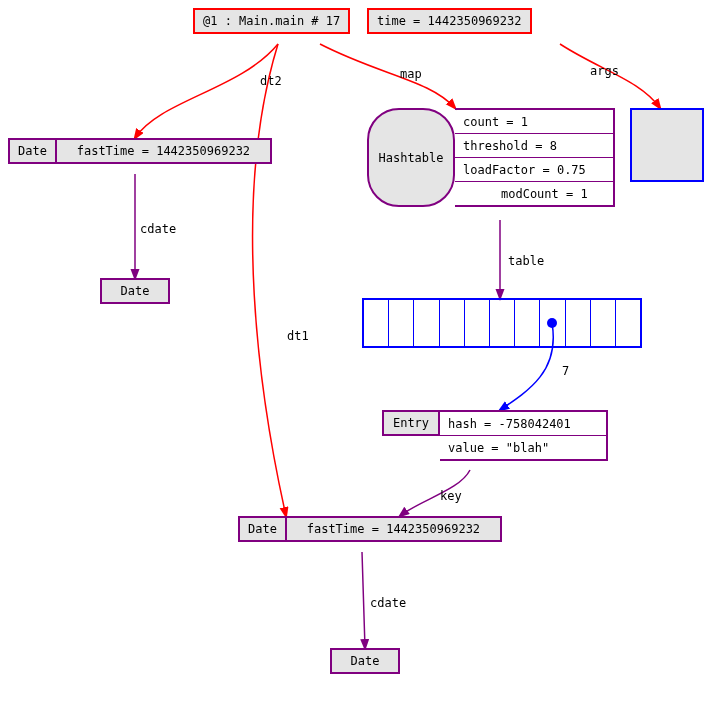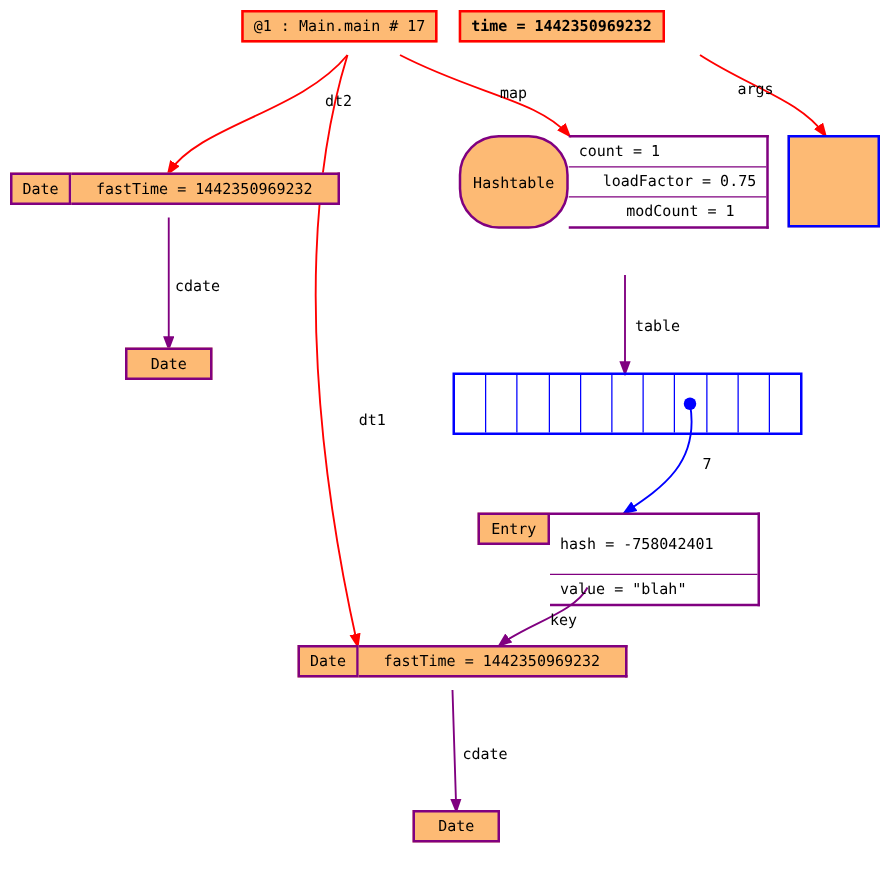--- a/index.html
+++ b/index.html
@@ -23,21 +23,21 @@
       position: absolute;
       display: flex;
       align-items: stretch;
     }
     .box {
       border: 2px solid;
       display: flex;
       align-items: center;
       justify-content: center;
       padding: 4px 8px;
-      background: #fdba74;
+      background: #e5e5e5;
     }
     .box-red { border-color: red; }
     .box-purple { border-color: purple; justify-content: center; }
     .box-blue { border-color: blue; }
 
     .label-text {
       font-size: 12px;
       color: black;
     }
   </style>
@@ -86,21 +86,21 @@
   <path d="M 362 552 L 365 648" stroke="purple" fill="none" stroke-width="1.5" marker-end="url(#arrowPurple)"></path>
   <text x="370" y="607" font-size="12" fill="black" font-family="monospace">cdate</text>
 </svg>
 
 <div class="node" style="left:193px; top:8px;">
   <div class="box box-red">
     <span class="label-text">@1 : Main.main # 17</span>
   </div>
 </div>
 
-<div class="node" style="left:367px; top:8px;font-weight:bold;">
+<div class="node" style="left:367px; top:8px;">
   <div class="box box-red">
     <span class="label-text">time = 1442350969232</span>
   </div>
 </div>
 
 <div class="node" style="left:8px; top:138px;">
   <div class="box box-purple" style="min-width:48px;">
     <span class="label-text">Date</span>
   </div>
   <div class="box box-purple" style="min-width:215px; border-left:none;">
@@ -115,21 +115,24 @@
 </div>
 
 <div class="node" style="left:367px; top:108px; align-items:stretch;">
   <div class="box box-purple" style="min-width:88px; align-items:center; justify-content:center;border-radius:32px;">
     <span class="label-text">Hashtable</span>
   </div>
   <div style="display:flex; flex-direction:column; border:2px solid purple; border-left:none;">
     <div style="padding:4px 8px; min-width:158px; border-bottom:1px solid purple;">
       <span class="label-text">count = 1</span>
     </div>
-    <div style="padding:4px 8px; border-bottom:1px solid purple;text-align:right;">
+    <div style="padding:4px 8px; border-bottom:1px solid purple;">
+      <span class="label-text">threshold = 8</span>
+    </div>
+    <div style="padding:4px 8px; border-bottom:1px solid purple;">
       <span class="label-text">loadFactor = 0.75</span>
     </div>
     <div style="padding:4px 8px;margin-left:38px;">
       <span class="label-text">modCount = 1</span>
     </div>
   </div>
 </div>
 
 <div class="node" style="left:630px; top:108px;">
   <div class="box box-blue" style="width:74px; height:74px;">
@@ -151,21 +154,21 @@
     <div style="flex:1; border-right:1px solid blue;"></div>
     <div style="flex:1;"></div>
   </div>
 </div>
 
 <div class="node" style="left:382px; top:410px; align-items:flex-start;">
   <div class="box box-purple" style="min-width:58px; align-items:center; justify-content:center;">
     <span class="label-text">Entry</span>
   </div>
   <div style="display:flex; flex-direction:column; border:2px solid purple; border-left:none;">
-    <div style="padding:16px 8px; min-width:166px; border-bottom:1px solid purple;">
+    <div style="padding:4px 8px; min-width:166px; border-bottom:1px solid purple;">
       <span class="label-text">hash = -758042401</span>
     </div>
     <div style="padding:4px 8px;">
       <span class="label-text">value = "blah"</span>
     </div>
   </div>
 </div>
 
 <div class="node" style="left:238px; top:516px;">
   <div class="box box-purple" style="min-width:48px;">

